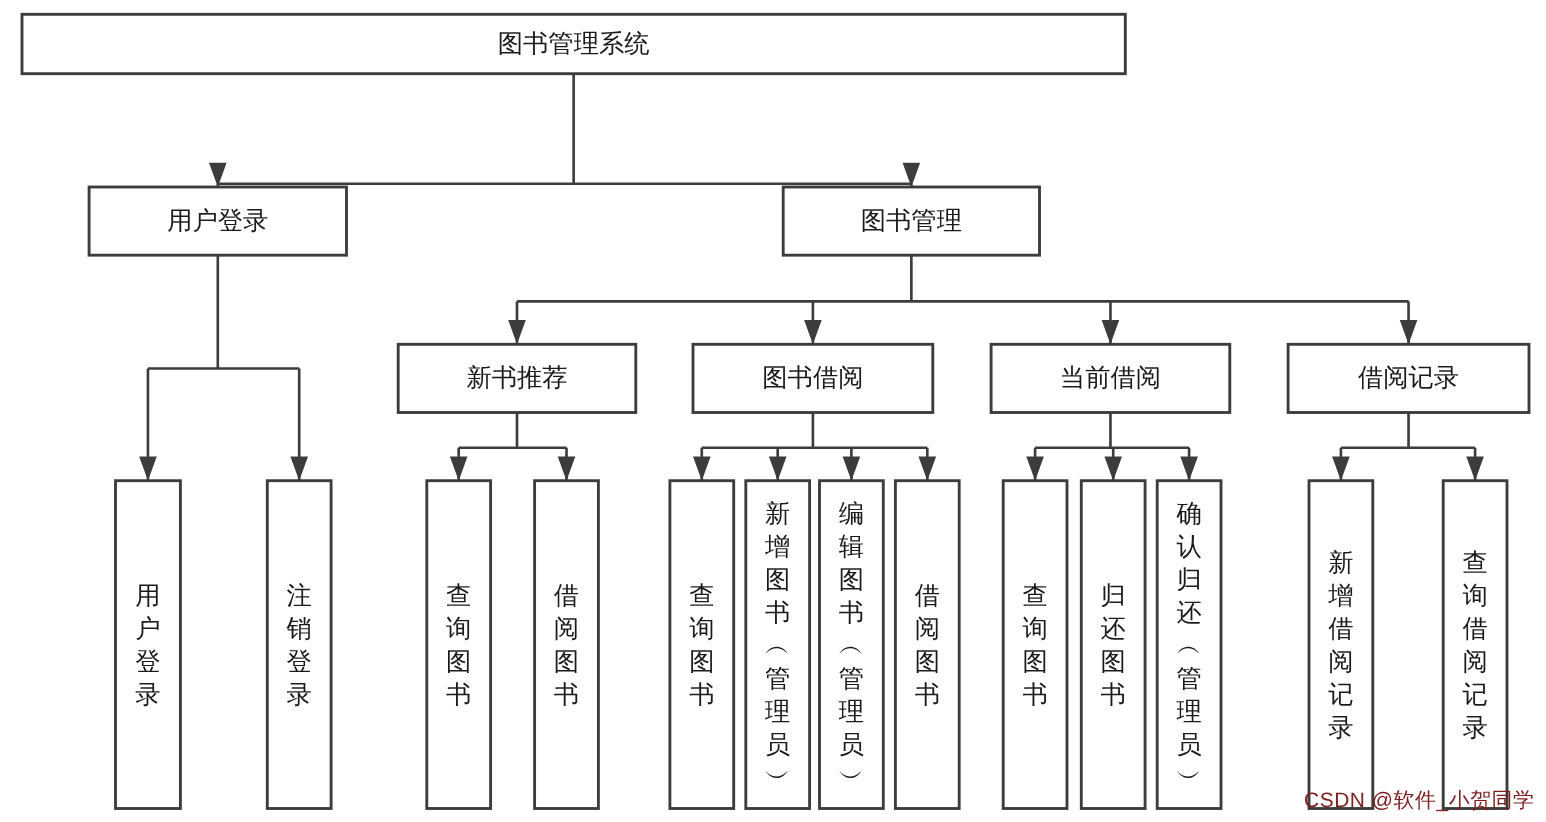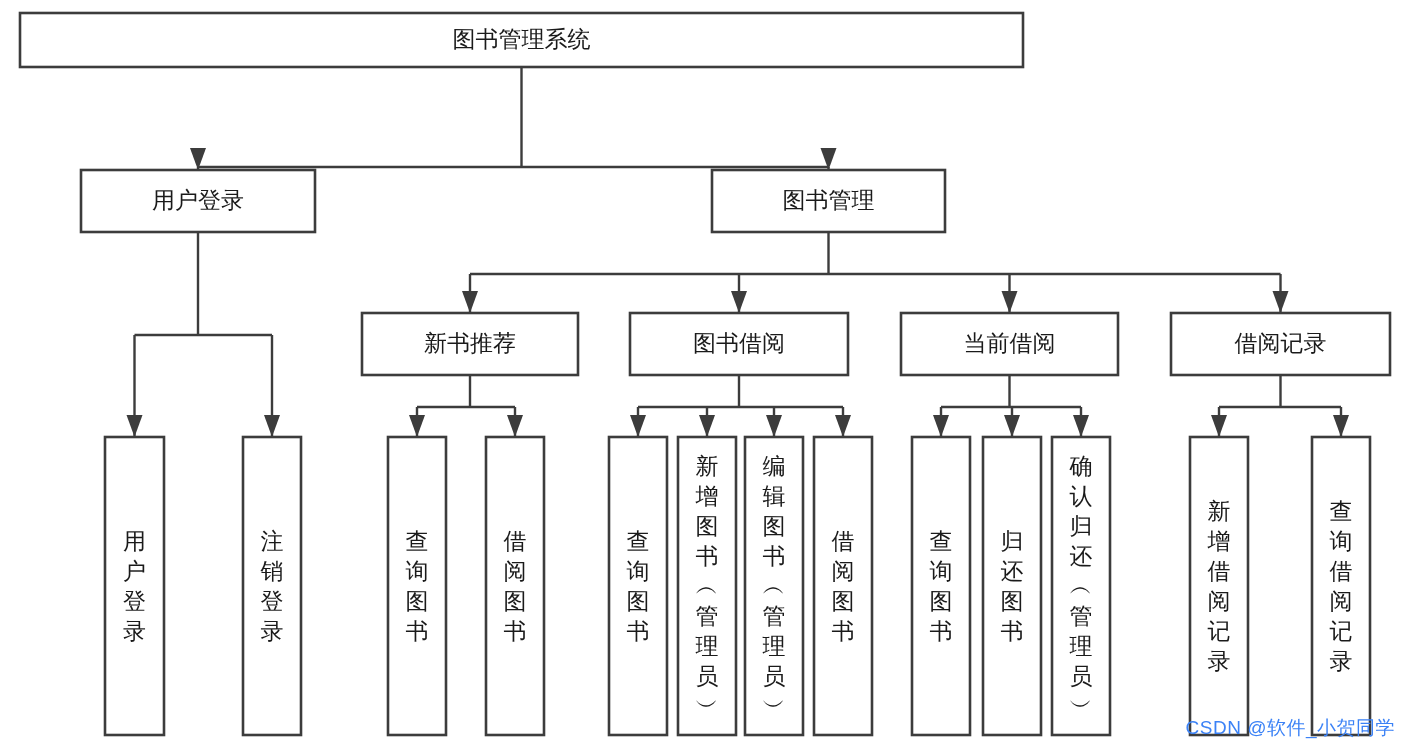--- a/index.html
+++ b/index.html
@@ -53,21 +53,21 @@
     font-size: 23px;
     fill: #1a1a1a;
     text-anchor: middle;
   }
   .watermark-text {
     position: absolute;
     right: 10px;
     bottom: 6px;
     font-family: "Liberation Sans", "DejaVu Sans", sans-serif;
     font-size: 19px;
-    color: #3b82f6;
+    color: #7f1d1d;
     white-space: nowrap;
     letter-spacing: 0.5px;
   }
 </style>
 </head>
 <body>
 
 <div id="diagram-root">
   <svg class="flow" viewBox="0 0 1405 747" xmlns="http://www.w3.org/2000/svg">
     <g id="connector-layer">

